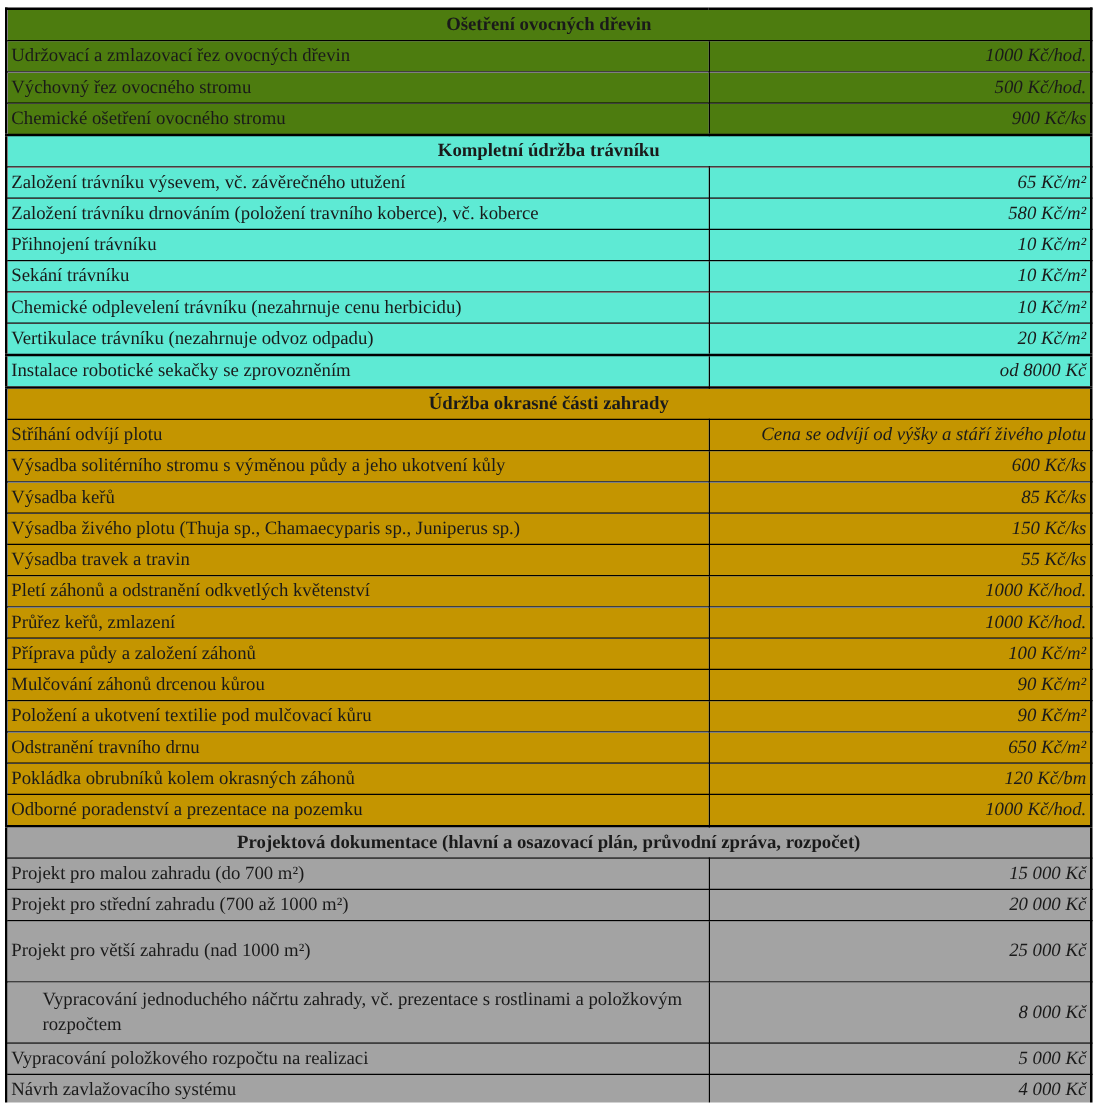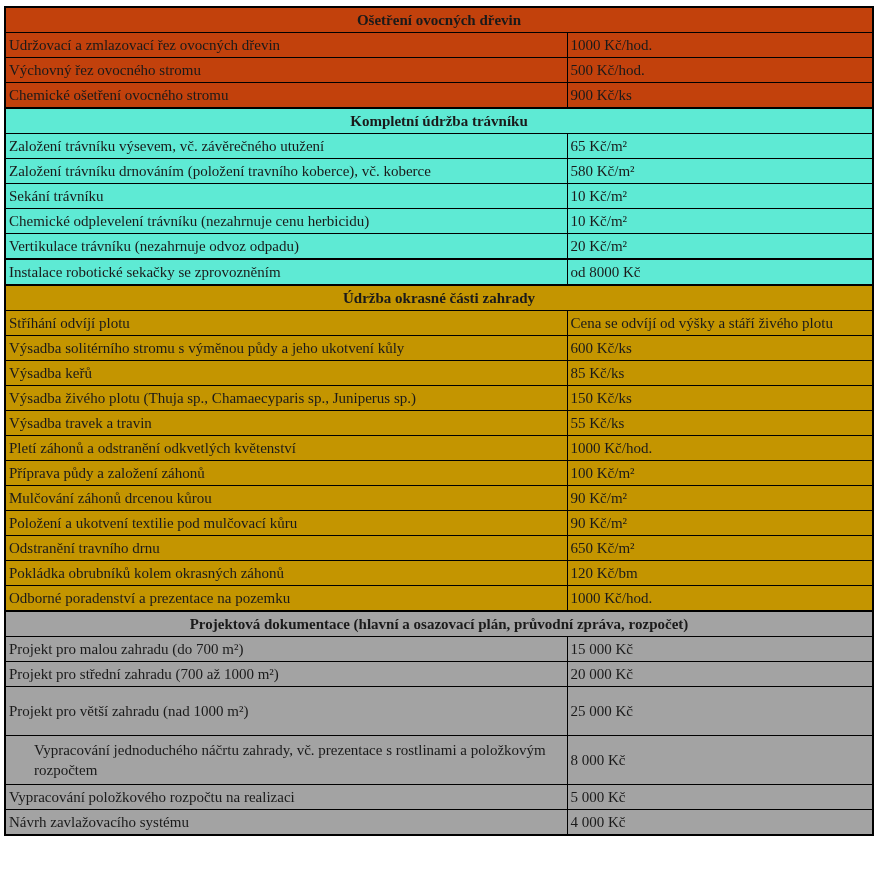--- a/index.html
+++ b/index.html
@@ -19,23 +19,23 @@
     padding: 0 3px;
     height: 24px;
     line-height: 18px;
     vertical-align: middle;
     white-space: nowrap;
     overflow: hidden;
   }
   table.price col.c1 { width: 562px; }
   table.price col.c2 { width: 306px; }
   td.head { text-align: center; font-weight: bold; }
-  td.price { text-align: left; }
+  td.price { text-align: right; font-style: italic; }
   tr.sec-start td { border-top: 2px solid #000; }
-  .yellow td { background: #c2410c; }
+  .yellow td { background: #4d7c0f; }
   .green td  { background: #5eead4; }
   .gold td   { background: #c49500; }
   .grey td   { background: #a3a3a3; }
   tr.tall td { height: 48px; }
   tr.wrap td.name { white-space: normal; line-height: 20px; padding-left: 28px; }
 </style>
 </head>
 <body>
 
 <table class="price">
@@ -66,20 +66,24 @@
     </tr>
     <tr class="green">
       <td class="name">Založení trávníku výsevem, vč. závěrečného utužení</td>
       <td class="price">65 Kč/m²</td>
     </tr>
     <tr class="green">
       <td class="name">Založení trávníku drnováním (položení travního koberce), vč. koberce</td>
       <td class="price">580 Kč/m²</td>
     </tr>
     <tr class="green">
+      <td class="name">Přihnojení trávníku</td>
+      <td class="price">10 Kč/m²</td>
+    </tr>
+    <tr class="green">
       <td class="name">Sekání trávníku</td>
       <td class="price">10 Kč/m²</td>
     </tr>
     <tr class="green">
       <td class="name">Chemické odplevelení trávníku (nezahrnuje cenu herbicidu)</td>
       <td class="price">10 Kč/m²</td>
     </tr>
     <tr class="green">
       <td class="name">Vertikulace trávníku (nezahrnuje odvoz odpadu)</td>
       <td class="price">20 Kč/m²</td>
@@ -107,20 +111,24 @@
     <tr class="gold">
       <td class="name">Výsadba živého plotu (Thuja sp., Chamaecyparis sp., Juniperus sp.)</td>
       <td class="price">150 Kč/ks</td>
     </tr>
     <tr class="gold">
       <td class="name">Výsadba travek a travin</td>
       <td class="price">55 Kč/ks</td>
     </tr>
     <tr class="gold">
       <td class="name">Pletí záhonů a odstranění odkvetlých květenství</td>
+      <td class="price">1000 Kč/hod.</td>
+    </tr>
+    <tr class="gold">
+      <td class="name">Průřez keřů, zmlazení</td>
       <td class="price">1000 Kč/hod.</td>
     </tr>
     <tr class="gold">
       <td class="name">Příprava půdy a založení záhonů</td>
       <td class="price">100 Kč/m²</td>
     </tr>
     <tr class="gold">
       <td class="name">Mulčování záhonů drcenou kůrou</td>
       <td class="price">90 Kč/m²</td>
     </tr>

